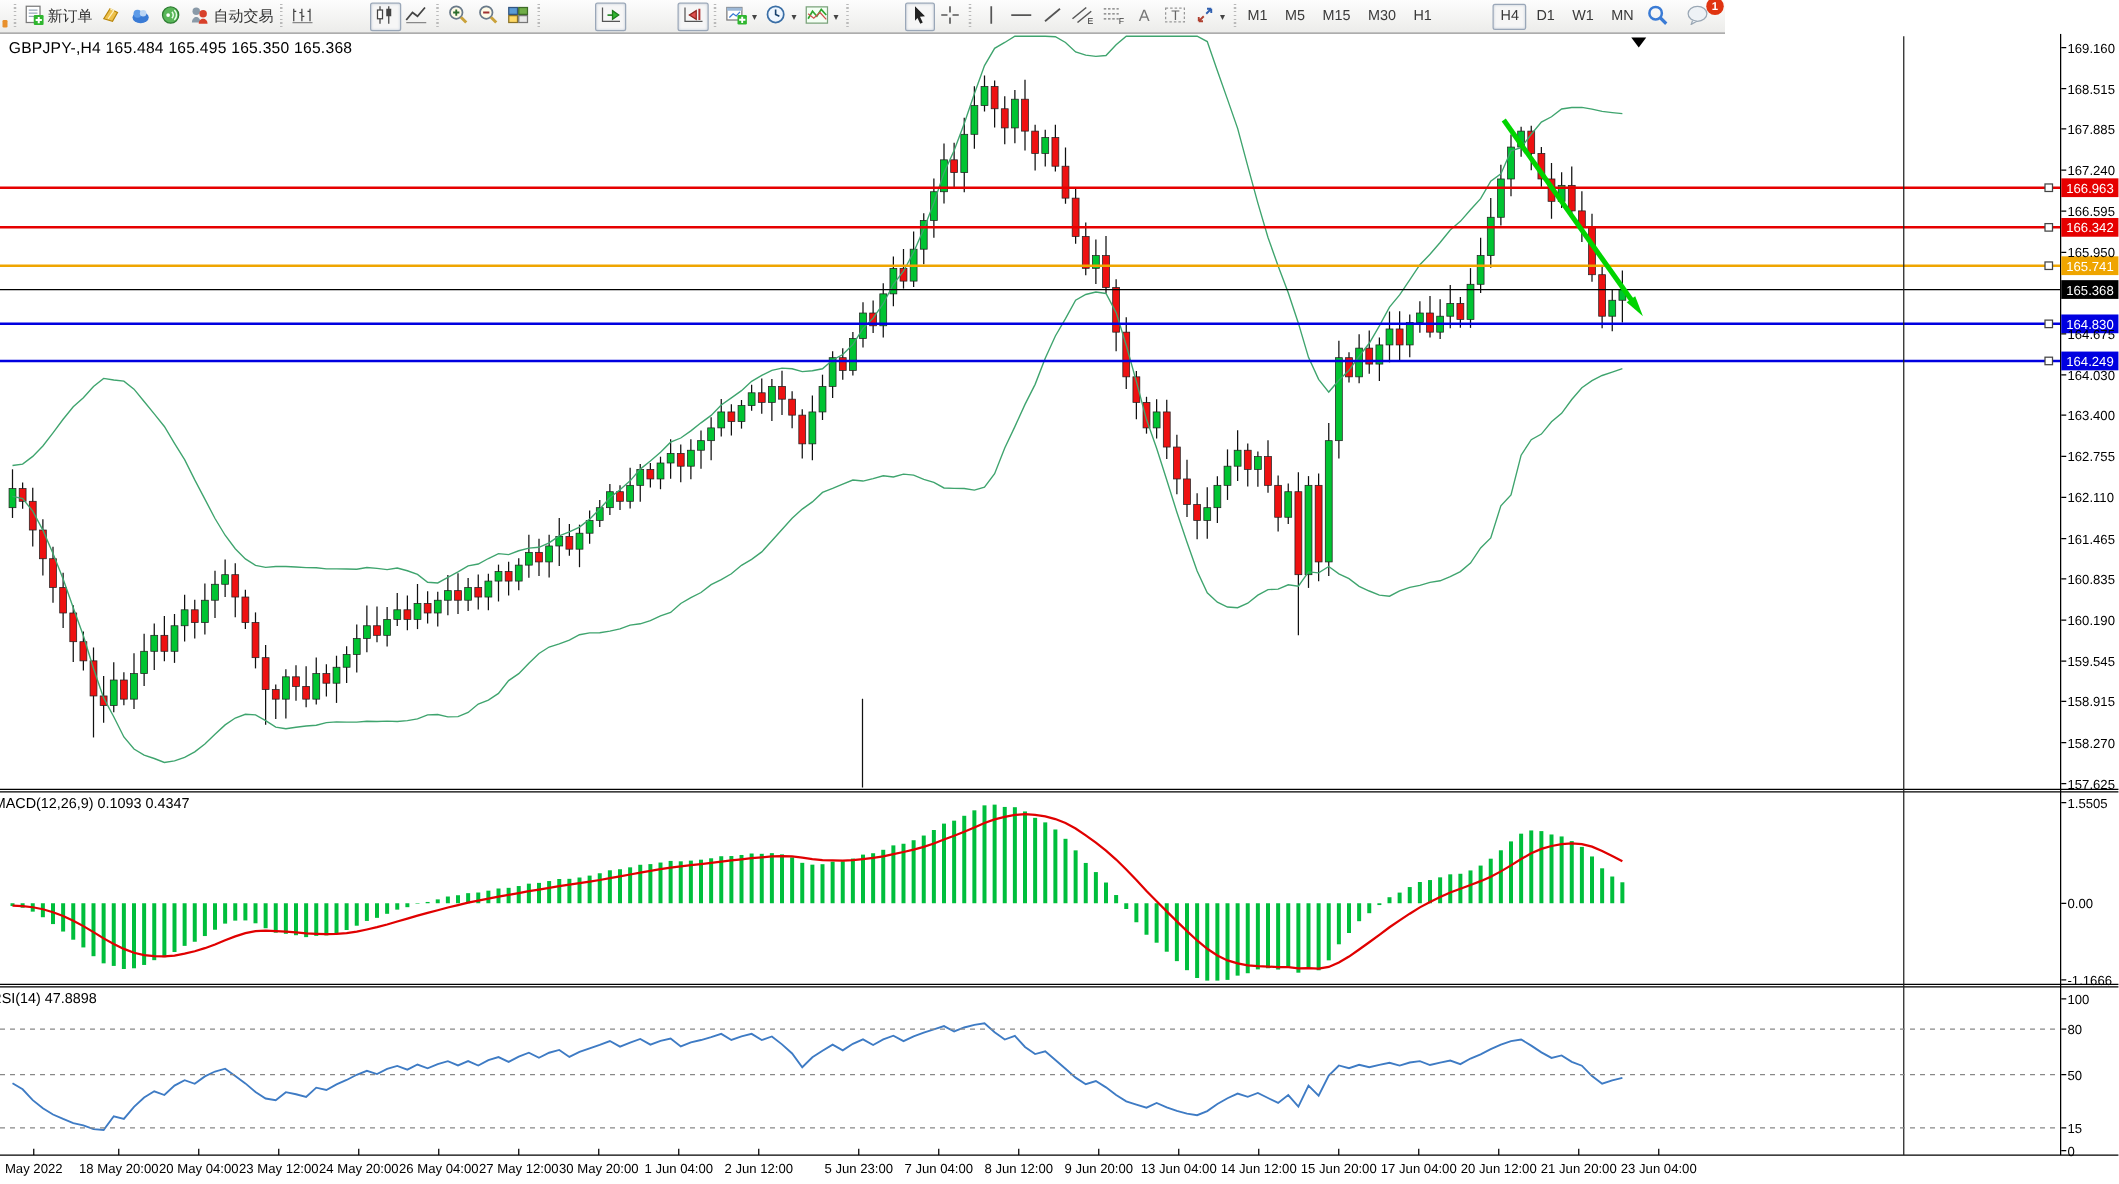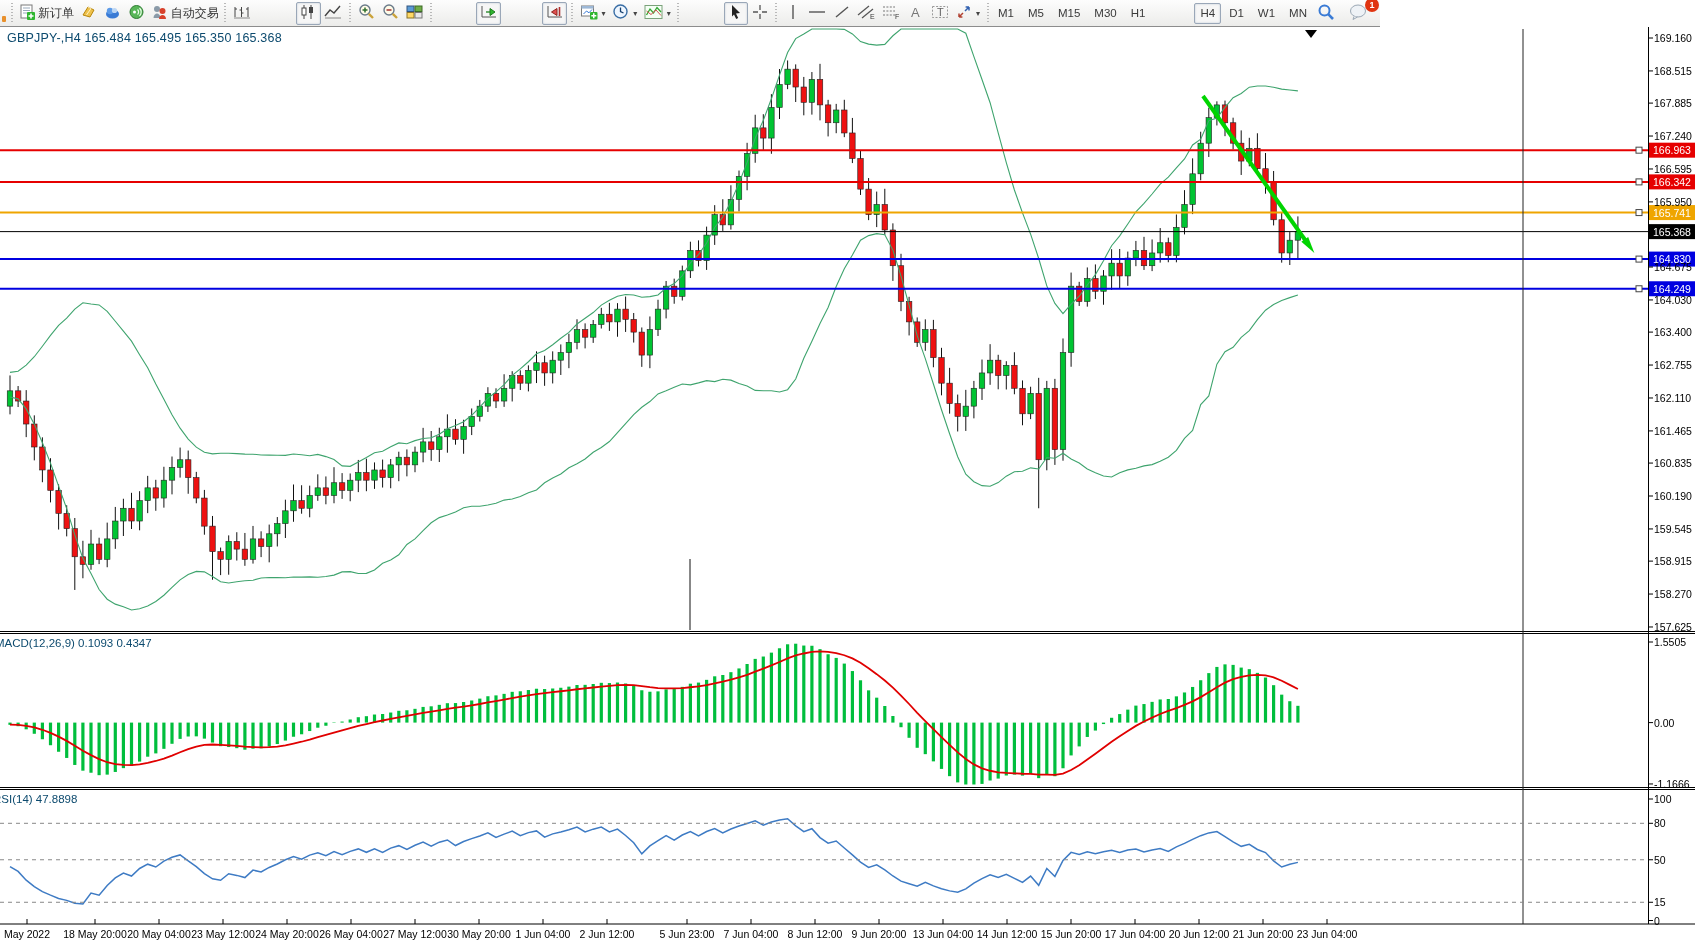--- a/index.html
+++ b/index.html
@@ -22,21 +22,21 @@
   .chat-wrap { position:relative; }
   .badge { position:absolute; top:-5px; right:-8px; background:#e03410; color:#fff;
     border-radius:50%; width:14px; height:14px; font-size:9px; line-height:14px;
     text-align:center; font-weight:bold; }
   .sliver { width:6px; height:23px; position:relative; }
   .sliver::after { content:""; position:absolute; left:0; bottom:3px; width:4px; height:6px;
     background:#e8902c; border-radius:1px; }
   
   #chart-area { position:relative; width:1695px; height:919px; }
   #chart-svg { position:absolute; left:0; top:0; }
-  .ovl { position:absolute; pointer-events:none; color:#0c4a6e; }
+  .ovl { position:absolute; pointer-events:none; color:#000000; }
   #title-ovl { left:7px; top:4px; font-size:12.5px; letter-spacing:.2px; }
   #macd-ovl { left:-5px; top:610px; font-size:11.5px; }
   #rsi-ovl { left:-7px; top:766px; font-size:11.5px; }
 </style>
 </head>
 <body>
 
 <div class="toolbar">
   <div class="sliver"></div>
   <div class="grip"></div>

